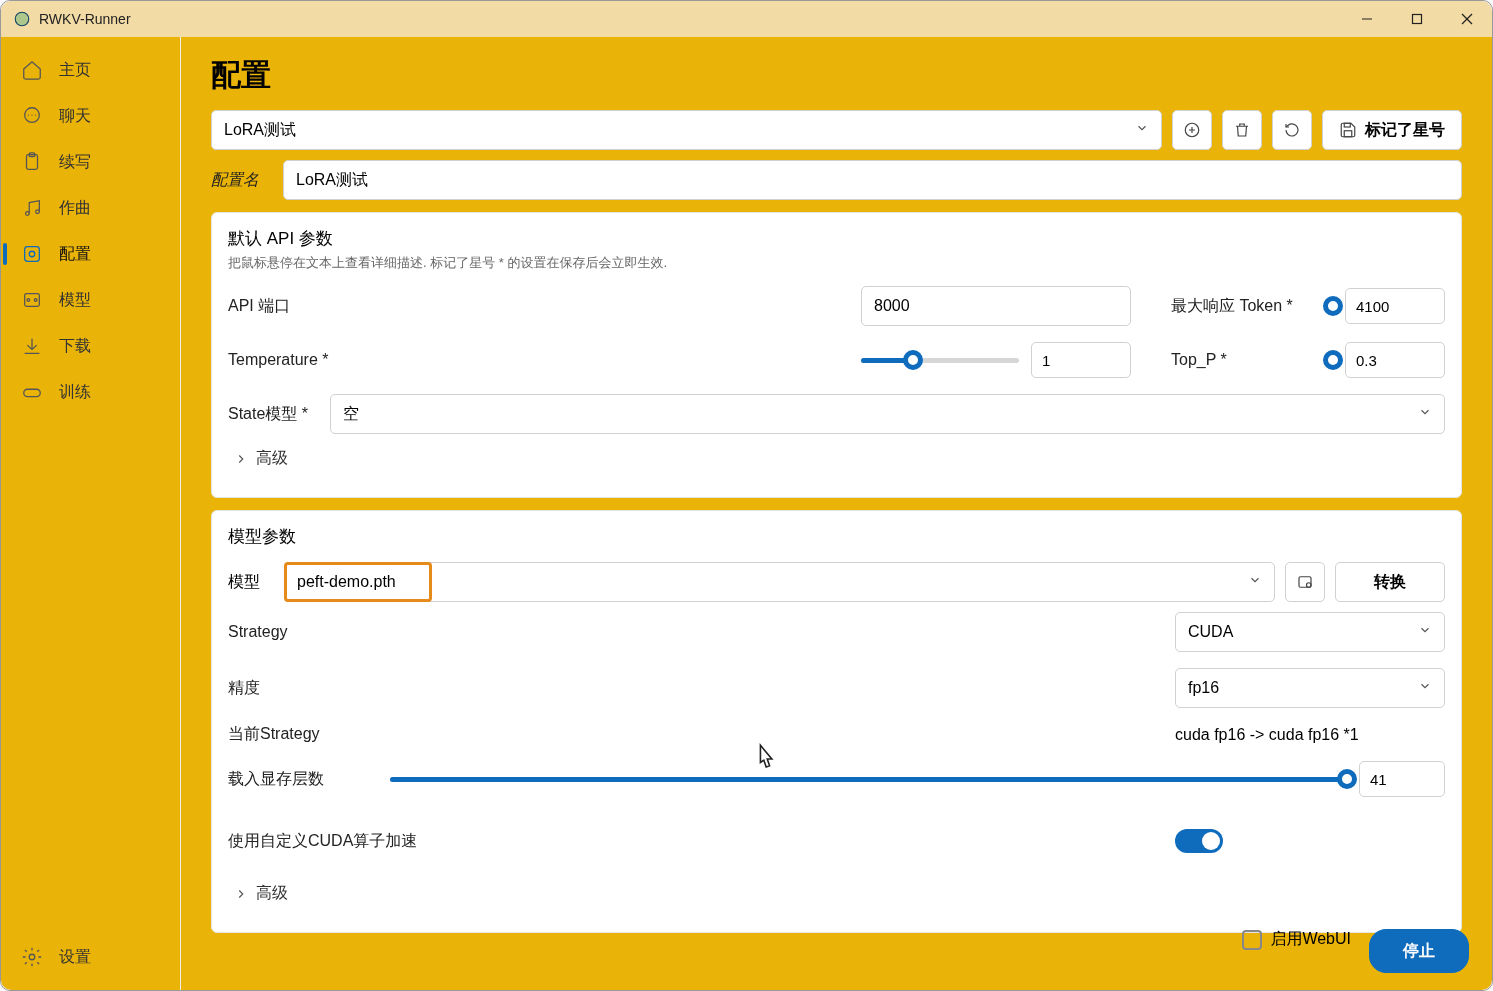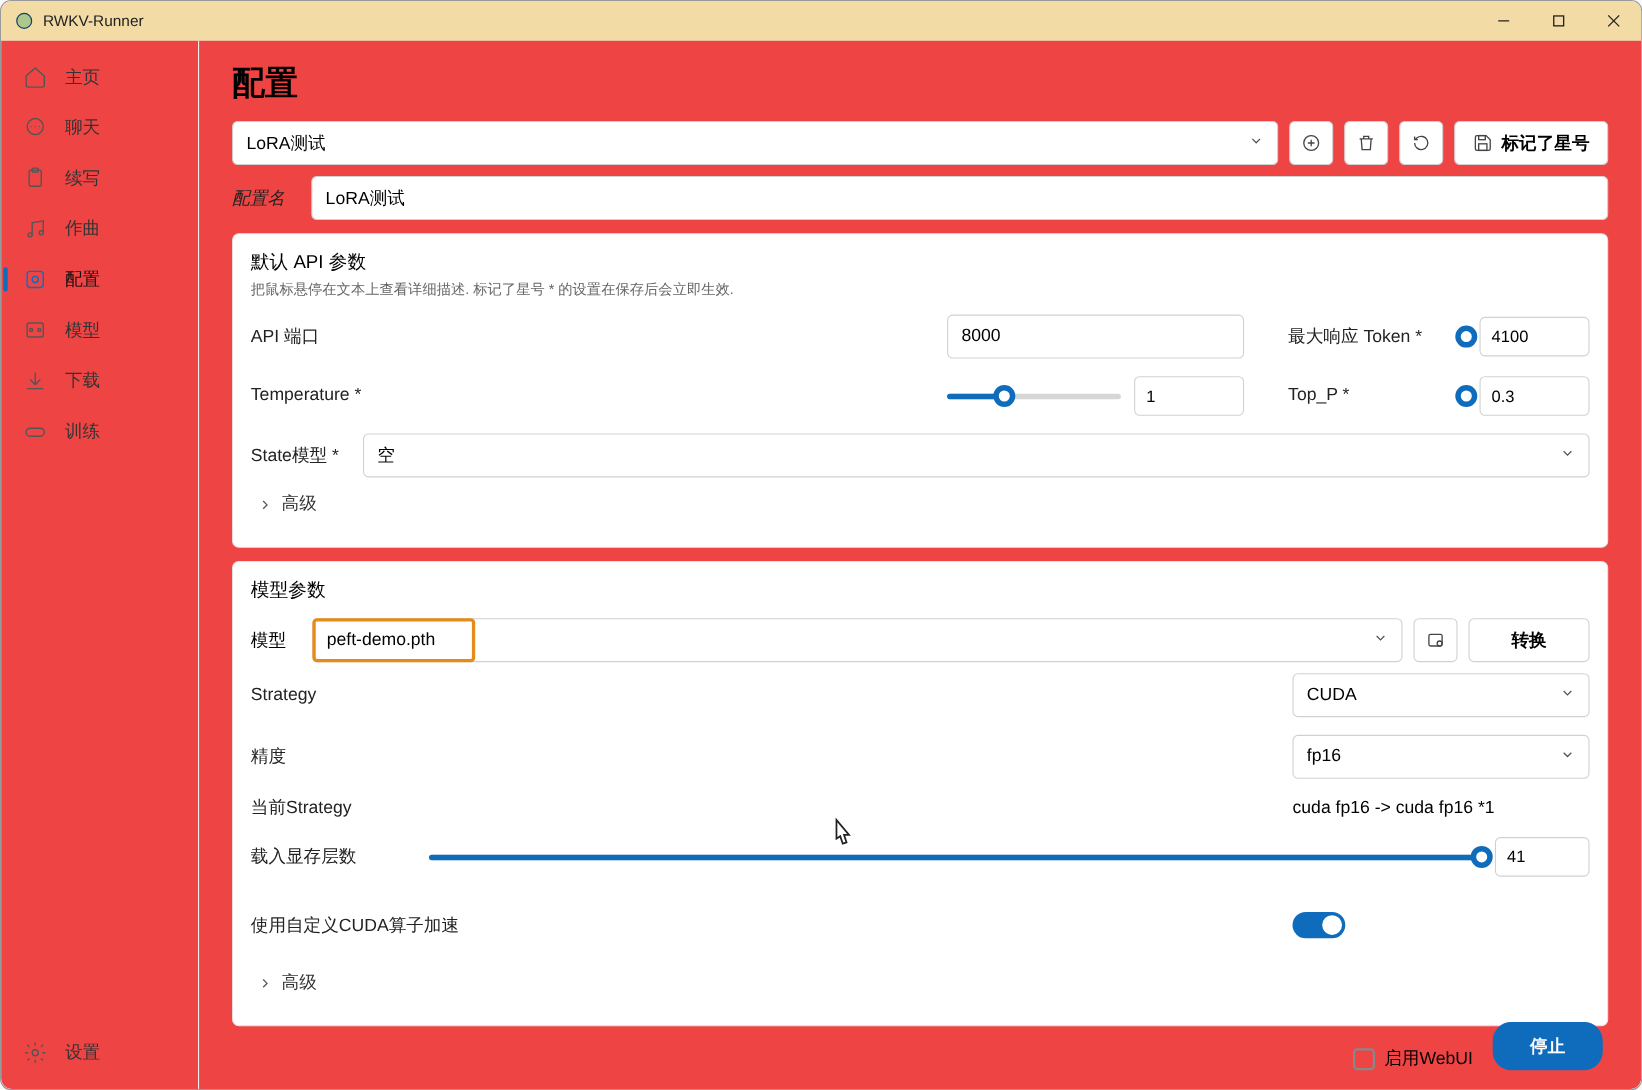--- a/index.html
+++ b/index.html
@@ -1,21 +1,21 @@
 <!DOCTYPE html>
 <html><head>
 <meta charset="utf-8">
 <style>
 * { box-sizing: border-box; margin: 0; padding: 0; font-family: "Segoe UI", "Microsoft YaHei", sans-serif; }
 body { background: #f9f9f9; width: 1493px; height: 991px; overflow: hidden; display:flex; flex-direction: column; border:1px solid #999; border-radius: 10px;}
 .titlebar { height: 36px; background: #f3dba6; display:flex; align-items:center; padding-left:12px; font-size:14px; color:#222; border-radius: 10px 10px 0 0;}
 .titlebar .title-icon { width:18px; height:18px; margin-right:8px; }
 .titlebar .spacer { flex:1; }
 .winbtn { width:50px; height:36px; display:flex; align-items:center; justify-content:center; }
-.app { flex:1; display:flex; background:#ef4444; overflow:hidden; border-radius:0 0 10px 10px;}
+.app { flex:1; display:flex; background:#eab308; overflow:hidden; border-radius:0 0 10px 10px;}
 .sidebar { width:180px; border-right:1px solid #eee; display:flex; flex-direction:column; padding-top:10px; padding-bottom:10px;}
 .nav { flex:1; }
 .nav-item, .nav-bottom-item { display:flex; align-items:center; gap:16px; padding:12px 20px; font-size:16px; color:#333; cursor:pointer; position:relative;}
 .nav-item.active { color:#111; font-weight:500;}
 .nav-item.active::before { content:""; position:absolute; left:2px; top:12px; bottom:12px; width:4px; background:#0f6cbd; border-radius:2px;}
 .nav-icon { width:22px; height:22px; display:flex; align-items:center; justify-content:center; flex-shrink:0;}
 .nav-icon svg { width:22px; height:22px; stroke:#555; fill:none; stroke-width:1.4;}
 .nav-item.active .nav-icon svg { stroke:#0f6cbd;}
 .main { flex:1; padding:18px 30px; overflow:auto; position:relative;}
 .page-title { font-size:30px; font-weight:600; margin-bottom:14px;}
@@ -42,21 +42,21 @@
 .slider .fill { position:absolute; left:0; height:5px; background:#0f6cbd; border-radius:3px;}
 .slider .thumb { position:absolute; width:20px; height:20px; background:#fff; border:5px solid #0f6cbd; border-radius:50%; top:0px; transform:translateX(-50%);}
 .valbox { width:100px; height:36px; border:1px solid #d1d1d1; border-radius:5px; display:flex; align-items:center; padding:0 10px; font-size:15px;}
 .full { grid-column: 1 / span 2;}
 .expand { display:flex; align-items:center; gap:8px; margin-top:14px; font-size:16px; color:#333; cursor:pointer; padding-left:6px;}
 .expand svg { width:14px; height:14px; stroke:#555; fill:none; stroke-width:2;}
 .model-select-wrap { flex:1; position:relative;}
 .model-highlight { position:absolute; left:0; top:0; bottom:0; width:148px; border:3px solid #e68a1a; border-radius:4px; pointer-events:none;}
 .toggle { width:48px; height:24px; background:#0f6cbd; border-radius:12px; position:relative;}
 .toggle::after { content:""; position:absolute; right:3px; top:3px; width:18px; height:18px; background:#fff; border-radius:50%;}
-.footer { position: fixed; bottom: 18px; right: 36px; display:flex; align-items:flex-end; gap:18px;}
+.footer { position: fixed; bottom: 18px; right: 24px; display:flex; align-items:flex-start; gap:18px;}
 .checkbox { width:20px; height:20px; border:2px solid #888; border-radius:4px;}
 .checkbox-label { font-size:16px; display:flex; align-items:center; gap:8px;}
 .cursor { position:absolute; left:570px; top:706px; pointer-events:none;}
 .cursor svg { width:28px; height:32px;}
 </style>
 </head>
 <body>
 
 <div class="titlebar">
   <span class="title-icon">

